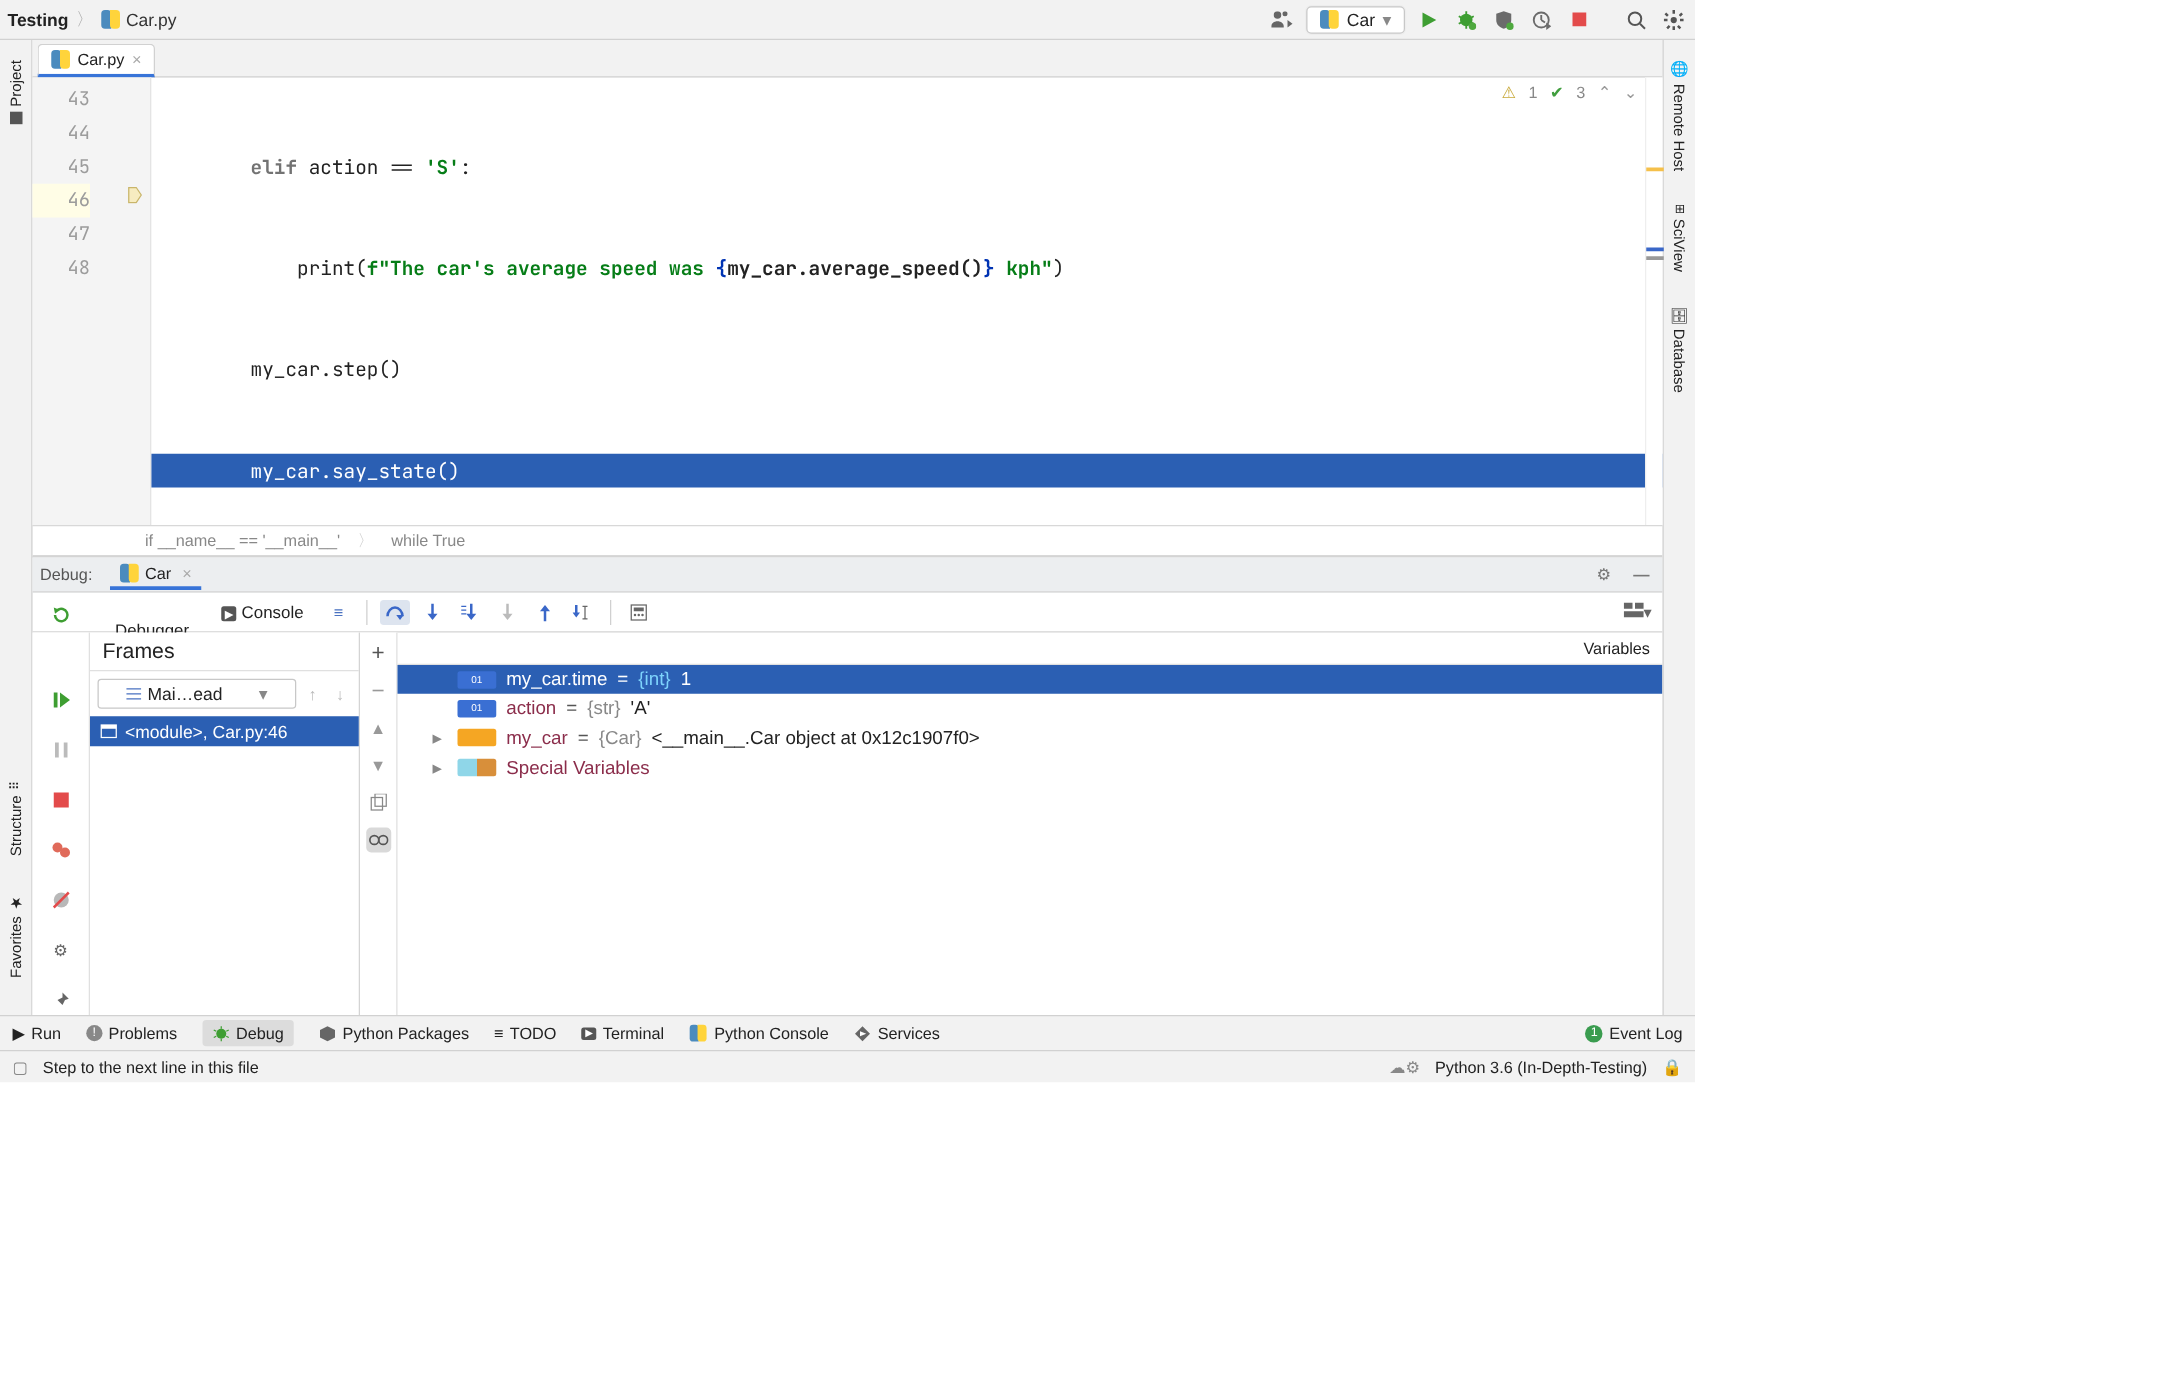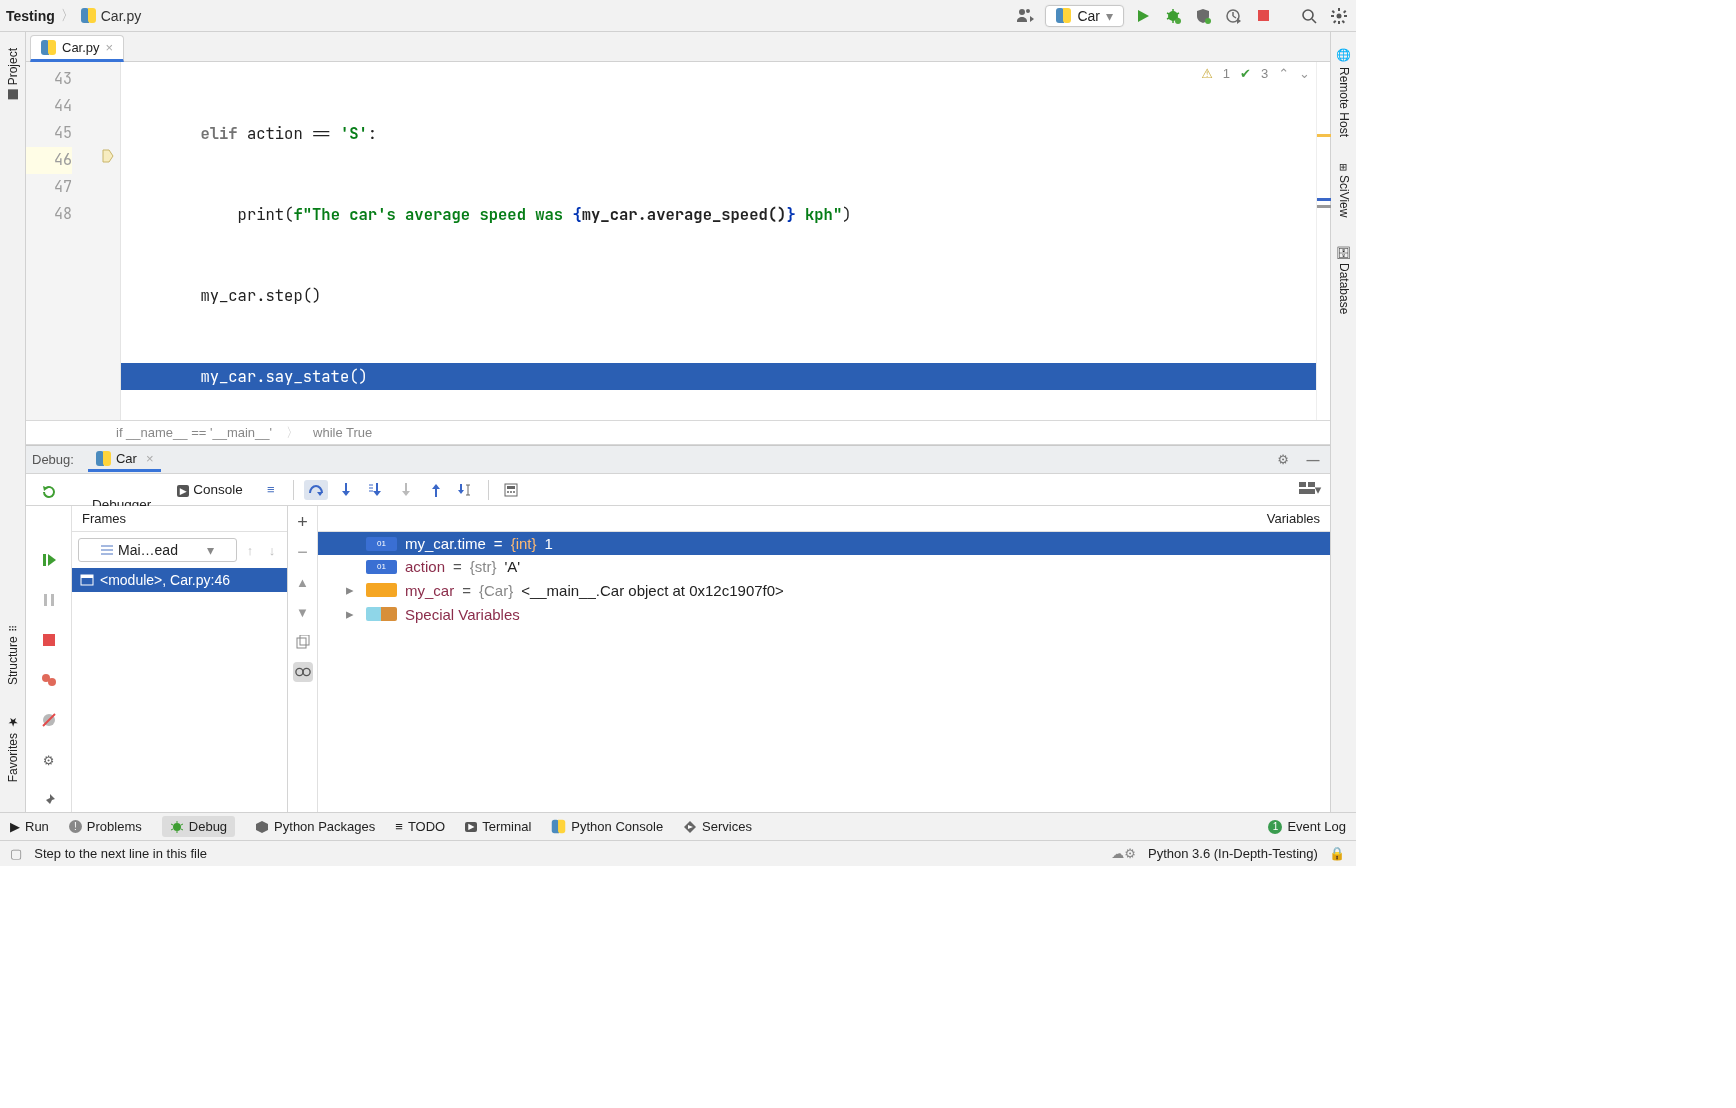--- a/index.html
+++ b/index.html
@@ -141,21 +141,21 @@
 .debug-left-btns {
   width: 46px; background: #fff; border-right: 1px solid #e0e0e0;
   display: flex; flex-direction: column; align-items: center; gap: 16px; padding-top: 2px;
 }
 .dlb { width: 24px; height: 24px; display: flex; align-items: center; justify-content: center; cursor: pointer; }
 
 .frames-pane {
   width: 216px; border-right: 1px solid #d4d4d4; display: flex; flex-direction: column;
   background: #fff;
 }
-.frames-head { padding: 5px 10px; font-size: 13px; border-bottom: 1px solid #e0e0e0; }
+.frames-head { padding: 5px 10px; font-size: 17px; border-bottom: 1px solid #e0e0e0; }
 .thread-sel {
   margin: 6px; display: flex; align-items: center; gap: 4px;
 }
 .thread-sel .dd {
   flex: 1; border: 1px solid #c8c8c8; border-radius: 3px; padding: 3px 22px; font-size: 14px;
   display: flex; align-items: center; gap: 5px; background: #fff;
 }
 .thread-sel .nav { color: #bbb; width: 18px; text-align: center; }
 .frame-item {
   background: #2b5fb3; color: #fff; padding: 4px 8px; font-size: 14px;
@@ -181,21 +181,21 @@
 .expander { width: 12px; color: #888; }
 .var-icon { width: 31px; height: 14px; display: inline-flex; align-items: center; justify-content: center; font-size: 8px; border-radius: 2px;}
 .var-icon.int { background: #3a6fd3; color: #fff; }
 .var-icon.obj { background: #f5a623; }
 .var-icon.spec { background: linear-gradient(90deg,#8fd6e8 50%, #d88f3a 50%); }
 .var-name { color: #8b2d4b; font-weight: 400;}
 .var-item.sel .var-name { color: #fff; }
 .var-eq { color: #555; }
 .var-item.sel .var-eq { color: #fff; }
 .var-type { color: #888; }
-.var-item.sel .var-type { color: #fdba74; }
+.var-item.sel .var-type { color: #7dd3fc; }
 .var-val { color: #222;}
 .var-item.sel .var-val { color: #fff; }
 
 
 .tray {
   height: 28px; background: #f2f2f2; border-top: 1px solid #d1d1d1;
   display: flex; align-items: center; padding: 0 10px; gap: 20px; font-size: 13px;
 }
 .tray-item { display: inline-flex; align-items: center; gap: 5px; cursor: pointer; }
 .tray-item.active { background: #dcdcdc; padding: 3px 8px; border-radius: 3px;}

